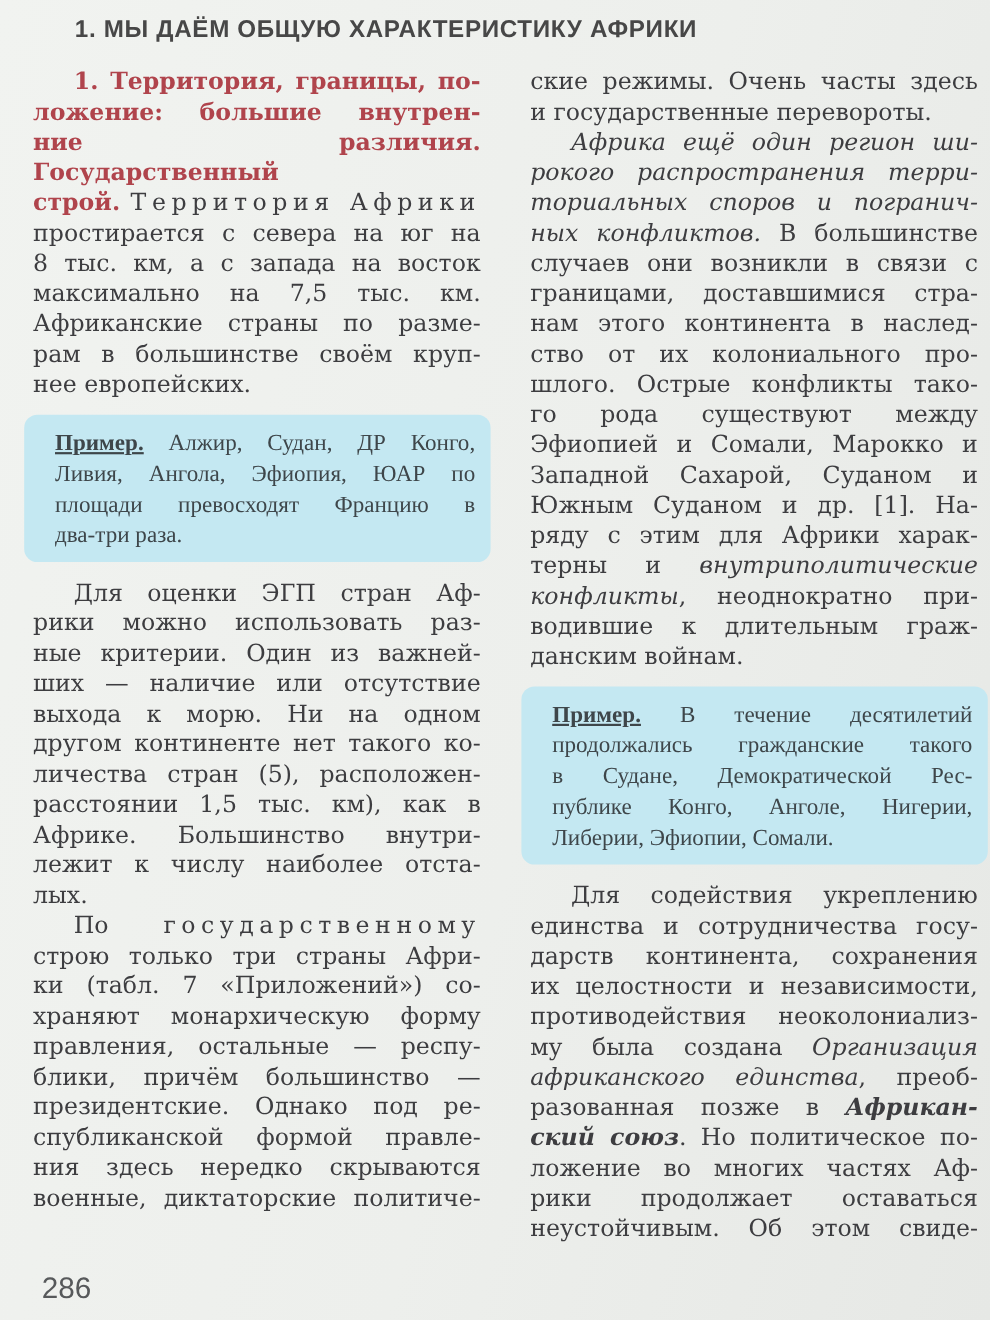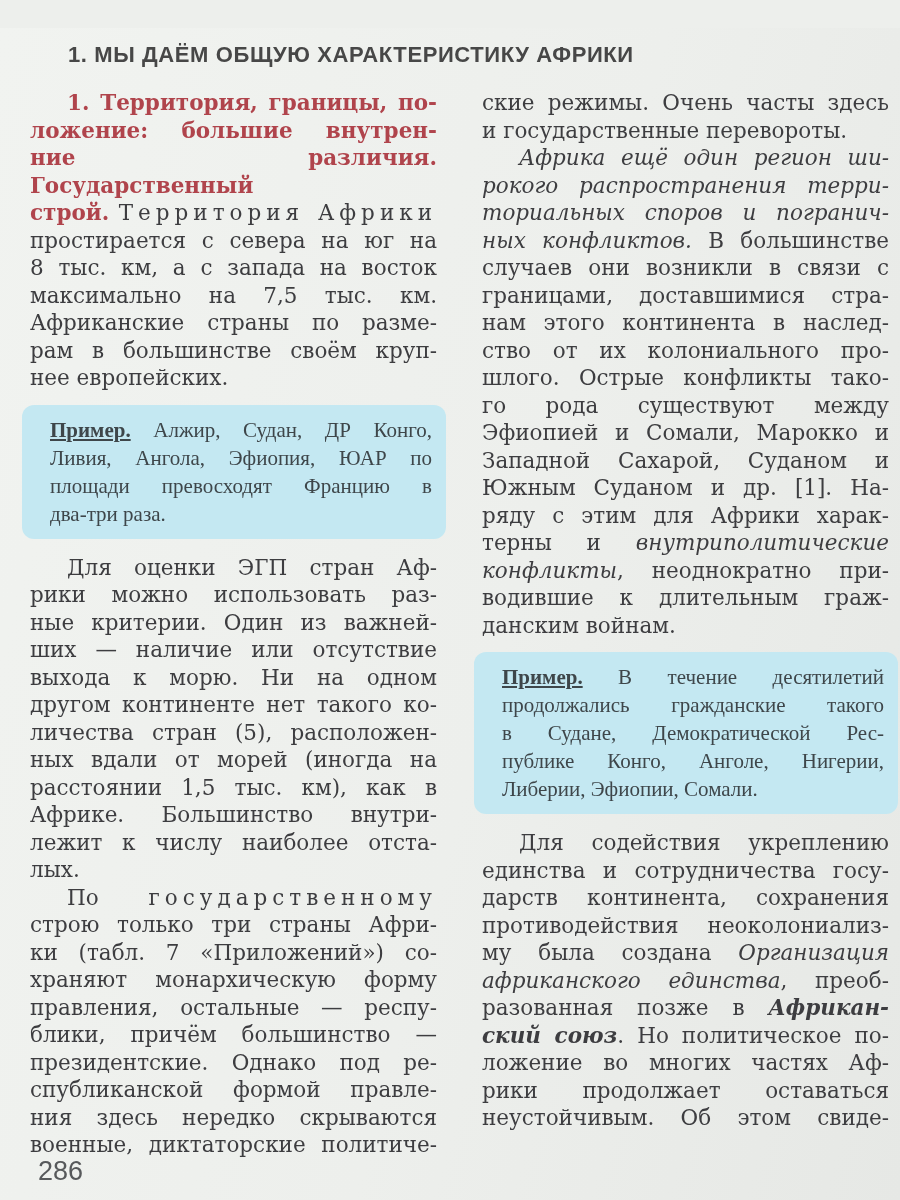--- a/index.html
+++ b/index.html
@@ -6,21 +6,20 @@
   body {
     width: 900px; height: 1200px;
     background: var(--page-bg, #edefec);
     position: relative;
     overflow: hidden;
     font-family: "DejaVu Serif", serif;
   }
   .page {
     position: absolute; inset: 0;
     background: linear-gradient(105deg, #f1f3f0 0%, var(--page-bg, #edefec) 55%, #e6e8e5 100%);
-    margin-top: 28px;
   }
   .chapter-header {
     font-family: "Liberation Sans", sans-serif;
     font-weight: bold;
     font-size: 22px;
     letter-spacing: 0.6px;
     color: var(--header-text, #474747);
     padding: 14px 0 0 68px;
     white-space: nowrap;
   }
@@ -94,21 +93,20 @@
           <div class="tline last"><span class="regular">два-три раза.</span></div>
         </div>
       <div class="para">
           <div class="tline indent"><span class="regular">Для оценки ЭГП стран Аф-</span></div>
           <div class="tline"><span class="regular">рики можно использовать раз-</span></div>
           <div class="tline"><span class="regular">ные критерии. Один из важней-</span></div>
           <div class="tline"><span class="regular">ших — наличие или отсутствие</span></div>
           <div class="tline"><span class="regular">выхода к морю. Ни на одном</span></div>
           <div class="tline"><span class="regular">другом континенте нет такого ко-</span></div>
           <div class="tline"><span class="regular">личества стран (5), расположен-</span></div>
-          <div class="tline"><span class="regular">ных вдали от морей (иногда на</span></div>
           <div class="tline"><span class="regular">расстоянии 1,5 тыс. км), как в</span></div>
           <div class="tline"><span class="regular">Африке. Большинство внутри-</span></div>
           <div class="tline"><span class="regular">лежит к числу наиболее отста-</span></div>
           <div class="tline last"><span class="regular">лых.</span></div>
         </div>
       <div class="para">
           <div class="tline indent"><span class="regular">По </span><span class="letter-spaced">государственному</span></div>
           <div class="tline"><span class="regular">строю только три страны Афри-</span></div>
           <div class="tline"><span class="regular">ки (табл. 7 «Приложений») со-</span></div>
           <div class="tline"><span class="regular">храняют монархическую форму</span></div>
@@ -150,20 +148,21 @@
           <div class="tline"><span class="example-label">Пример.</span><span class="regular"> В течение десятилетий</span></div>
           <div class="tline"><span class="regular">продолжались гражданские такого</span></div>
           <div class="tline"><span class="regular">в Судане, Демократической Рес-</span></div>
           <div class="tline"><span class="regular">публике Конго, Анголе, Нигерии,</span></div>
           <div class="tline last"><span class="regular">Либерии, Эфиопии, Сомали.</span></div>
         </div>
       <div class="para">
           <div class="tline indent"><span class="regular">Для содействия укреплению</span></div>
           <div class="tline"><span class="regular">единства и сотрудничества госу-</span></div>
           <div class="tline"><span class="regular">дарств континента, сохранения</span></div>
+          <div class="tline"><span class="regular">их целостности и независимости,</span></div>
           <div class="tline"><span class="regular">противодействия неоколониализ-</span></div>
           <div class="tline"><span class="regular">му была создана </span><span class="italic">Организация</span></div>
           <div class="tline"><span class="italic">африканского единства</span><span class="regular">, преоб-</span></div>
           <div class="tline"><span class="regular">разованная позже в </span><span class="bold-italic">Африкан-</span></div>
           <div class="tline"><span class="bold-italic">ский союз</span><span class="regular">. Но политическое по-</span></div>
           <div class="tline"><span class="regular">ложение во многих частях Аф-</span></div>
           <div class="tline"><span class="regular">рики продолжает оставаться</span></div>
           <div class="tline"><span class="regular">неустойчивым. Об этом свиде-</span></div>
         </div>
     </div>

